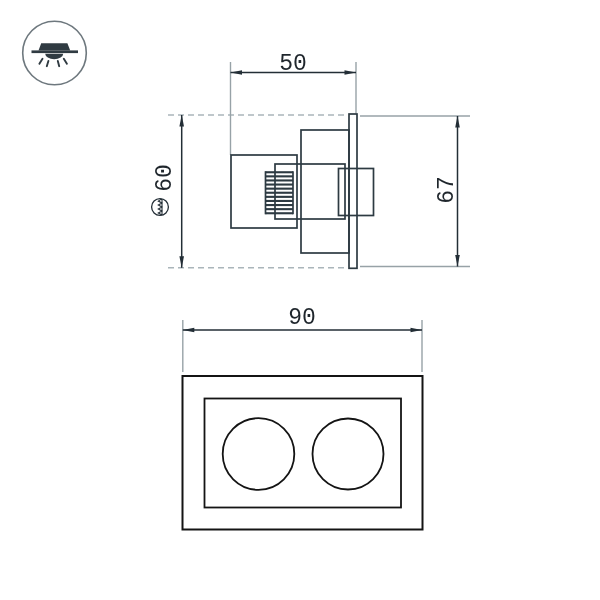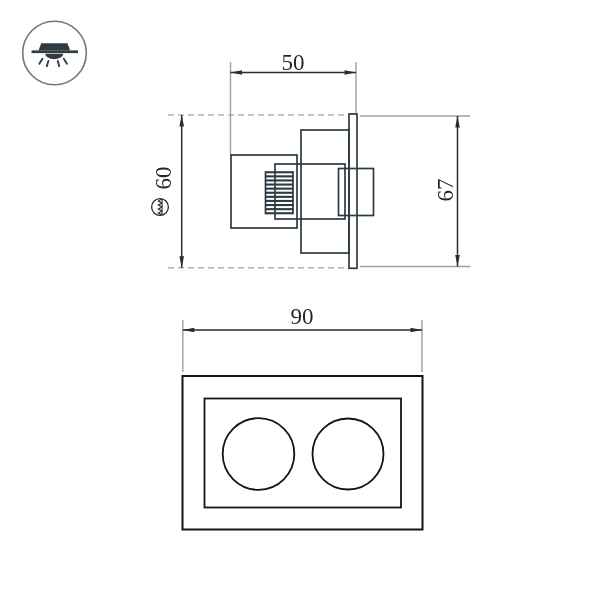--- a/index.html
+++ b/index.html
@@ -1,17 +1,17 @@
 <!DOCTYPE html>
 <html><head>
 <meta charset="utf-8">
 <style>
   html,body{margin:0;padding:0;background:#ffffff;}
   .stage{position:relative;width:600px;height:600px;background:#ffffff;overflow:hidden;
-         font-family:Liberation Serif, serif;}
+         font-family:Liberation Mono, monospace;}
   svg{display:block;}
   .dash-line{stroke-dasharray:6 4;stroke-width:1.4;fill:none;}
   .ext-line{stroke-width:1.4;fill:none;}
   .dim-line{stroke-width:1.5;fill:none;}
   .fixture{fill:none;stroke-width:1.7;}
   .front-line{fill:none;stroke-width:2;}
   .front-line-thin{fill:none;stroke-width:1.8;}
   .dim-text{font-size:23px;text-anchor:middle;stroke:none;}
   .icon-ring{fill:none;stroke-width:1.6;}
   .icon-rays{fill:none;stroke-width:1.9;stroke-linecap:round;}

